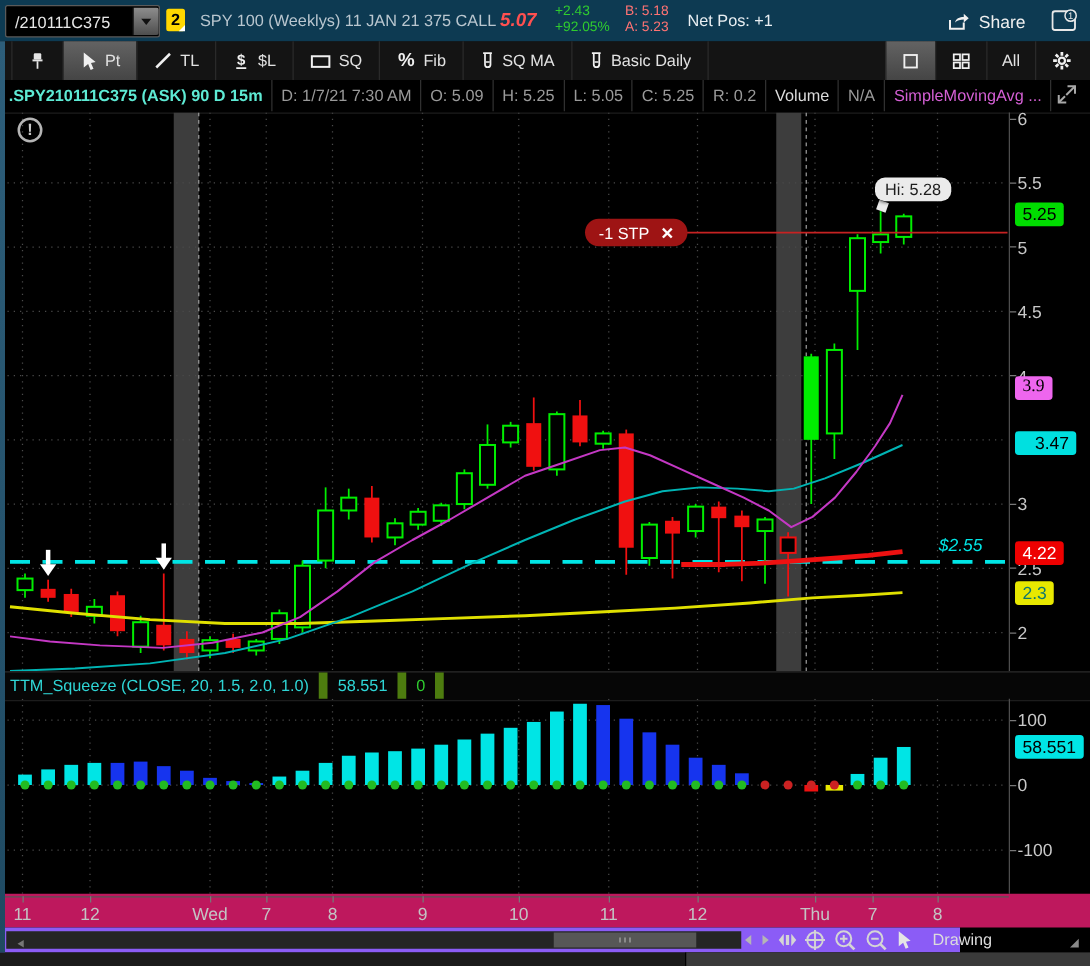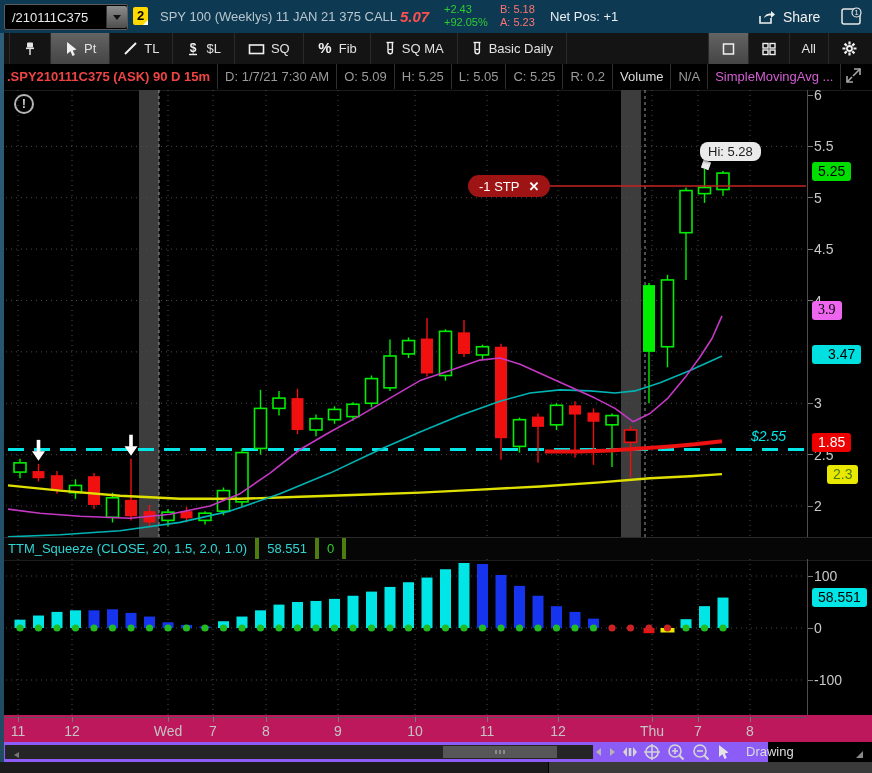--- a/index.html
+++ b/index.html
@@ -23,33 +23,33 @@
   
   .toolbar{position:absolute;left:0;top:33px;width:872px;height:31px;background:#141414;border-bottom:1px solid #000;display:flex;align-items:stretch;}
   .tbtn{display:flex;align-items:center;gap:6px;padding:0 13px;border-right:1px solid #2a2a2a;font-size:13px;color:#e2e2e2;cursor:pointer;}
   .tbtn.first{border-left:1px solid #2a2a2a;margin-left:9px;}
   .tbtn.active{background:linear-gradient(#636363,#454545);}
   .tb-right{position:absolute;right:2px;top:33px;height:31px;display:flex;}
   .tb-right .tbtn{border-left:1px solid #2a2a2a;border-right:none;padding:0 12px;}
   
   .chead{position:absolute;left:0;top:64px;width:872px;height:26px;background:#000;display:flex;border-bottom:1px solid #1c1c1c;}
   .hcell{height:25px;line-height:25px;padding:0 7px;border-right:1px solid #303030;font-size:13px;white-space:nowrap;}
-  .hcell.title{font-weight:bold;color:#ef4444;}
+  .hcell.title{font-weight:bold;color:#5eead4;}
   .hcell.dim{color:#9a9a9a;}
   .hcell.plain{color:#dcdcdc;}
   .hcell.magenta{color:#d45fd4;}
   .hdr-icon{position:absolute;right:10px;top:67px;}
   
   .mainchart{position:absolute;left:0;top:90px;width:807px;height:447px;}
   .priceaxis{position:absolute;left:807px;top:90px;width:65px;height:447px;border-left:1px solid #4d4d4d;}
   .axlabel{position:absolute;left:6px;font-size:14px;color:#c8c8c8;line-height:16px;}
   .axtick{position:absolute;left:0;width:5px;height:1px;background:#777;}
   .bubble{position:absolute;left:4px;padding:1px 6px 2px 6px;border-radius:3px;font-size:14px;color:#000;line-height:16px;}
   .ttmhead{position:absolute;left:0;top:537px;width:872px;height:22px;background:#060606;border-top:1px solid #2a2a2a;border-bottom:1px solid #1c1c1c;display:flex;}
-  .tcell{height:21px;line-height:21px;padding:0 8px;border-right:4px solid #4d7c0f;font-size:13px;white-space:nowrap;}
+  .tcell{height:21px;line-height:21px;padding:0 8px;border-right:7px solid #4d7c0f;font-size:13px;white-space:nowrap;}
   .tcell.cyan{color:#2fd5d5;}
   .tcell.green{color:#2fcc2f;}
   .ttmplot{position:absolute;left:0;top:559px;width:807px;height:156px;}
   .ttmaxis{position:absolute;left:807px;top:559px;width:65px;height:156px;border-left:1px solid #4d4d4d;}
   
   .warn{position:absolute;left:14px;top:94px;width:16px;height:16px;border:2px solid #b5b5b5;border-radius:50%;color:#c8c8c8;font-weight:bold;font-size:13px;text-align:center;line-height:16px;}
   .stp{position:absolute;left:468px;top:175px;height:22px;background:#9e1414;border-radius:11px;display:flex;align-items:center;gap:9px;padding:0 11px;color:#fff;font-size:13px;}
   .stp .x{font-weight:bold;font-size:13px;cursor:pointer;}
   .hitip{position:absolute;left:700px;top:142px;background:#ebebeb;color:#1d1d1d;font-size:13px;padding:2px 8px;border-radius:8px;box-shadow:0 1px 3px rgba(0,0,0,.6);}
   .hitail{position:absolute;left:702px;top:161px;width:8px;height:8px;background:#ebebeb;transform:rotate(20deg);}
@@ -362,22 +362,22 @@
       <div class="axlabel" style="top: 202.5px;">4</div>
       <div class="axtick" style="top: 312.75px;"></div>
       <div class="axlabel" style="top: 305.25px;">3</div>
       <div class="axtick" style="top: 364.125px;"></div>
       <div class="axlabel" style="top: 356.625px;">2.5</div>
       <div class="axtick" style="top: 415.5px;"></div>
       <div class="axlabel" style="top: 408px;">2</div>
       <div class="bubble" style="top: 72.0625px; background: rgb(0, 221, 0); color: rgb(0, 0, 0);">5.25</div>
       <div class="bubble" style="top: 210.775px; background: rgb(238, 102, 238); color: rgb(0, 0, 0); font-family: Liberation Serif, serif;">3.9</div>
       <div class="bubble" style="top: 254.957px; background: rgb(0, 224, 224); color: rgb(0, 0, 0); padding-left: 16px;">3.47</div>
-      <div class="bubble" style="top: 343.322px; background: rgb(238, 0, 0); color: rgb(255, 255, 255);">1.85</div>
-      <div class="bubble" style="top: 375.175px; background: rgb(232, 232, 0); color: #4d7c0f; margin-left: 15px;">2.3</div>
+      <div class="bubble" style="top: 343.322px; background: rgb(238, 0, 0); color: rgb(255, 255, 255);">4.22</div>
+      <div class="bubble" style="top: 375.175px; background: rgb(232, 232, 0); color: #0f766e;">2.3</div>
     </div>
 
   <div class="ttmhead" id="ttm-header">
       <div class="tcell cyan">TTM_Squeeze (CLOSE, 20, 1.5, 2.0, 1.0)</div>
       <div class="tcell cyan">58.551</div>
       <div class="tcell green">0</div>
     </div>
 
   <svg id="ttm-svg" class="ttmplot" width="807" height="156">
       <line x1="18" y1="0" x2="18" y2="156" stroke="#4a4a4a" stroke-width="1" stroke-dasharray="1 4"></line>

